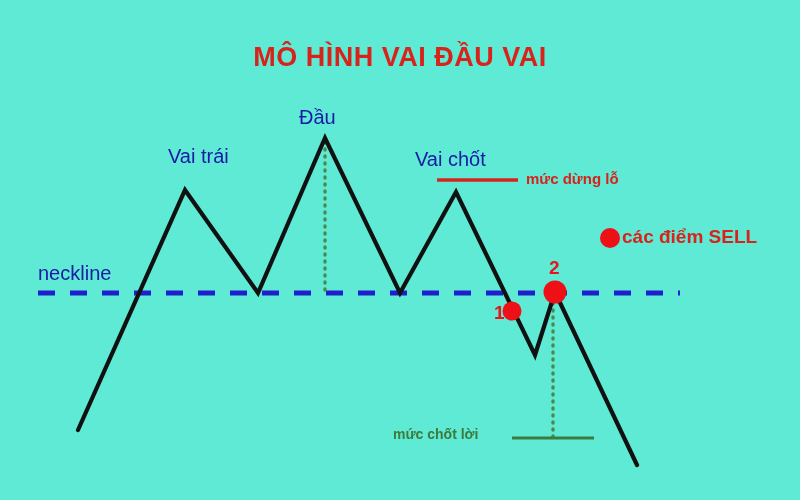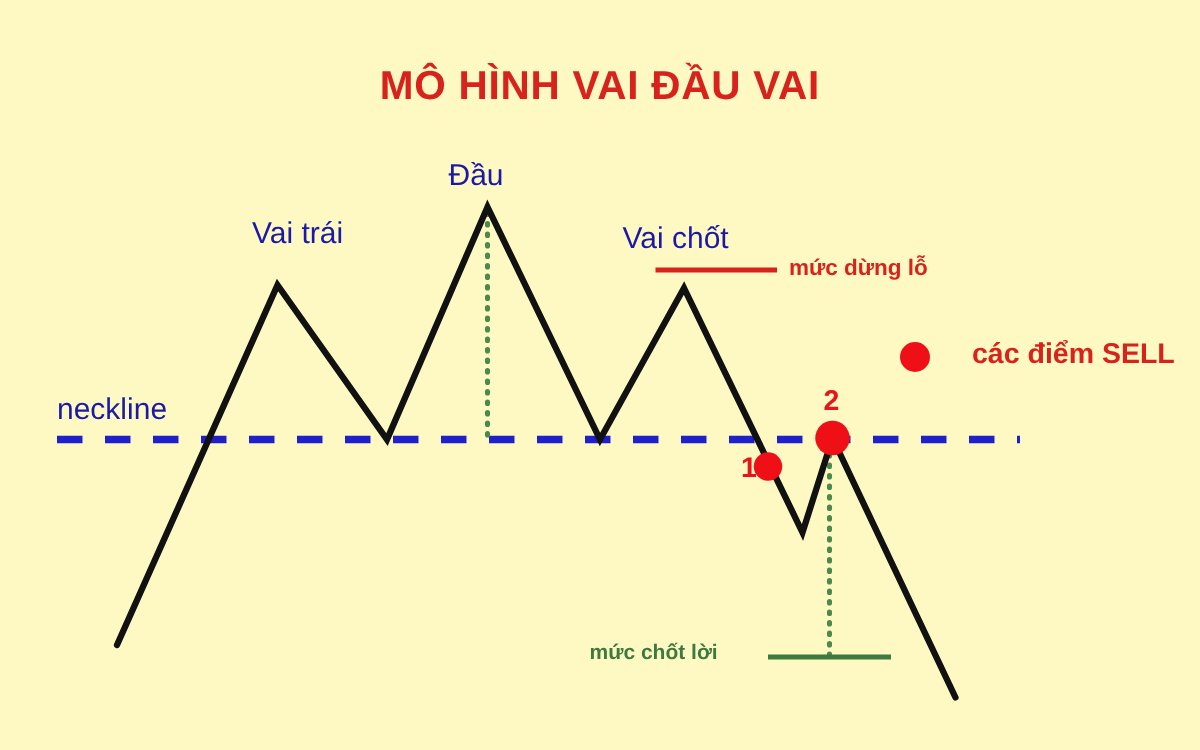--- a/index.html
+++ b/index.html
@@ -4,21 +4,21 @@
 <style>
   html, body {
     margin: 0;
     padding: 0;
     background: #ffffff;
   }
   #stage {
     position: relative;
     width: 800px;
     height: 500px;
-    background: #fef9c3;
+    background: #5eead4;
     overflow: hidden;
     font-family: "Liberation Sans", sans-serif;
   }
   #chart-svg {
     position: absolute;
     left: 0;
     top: 0;
     width: 800px;
     height: 500px;
   }
@@ -56,21 +56,20 @@
     color: #3d7a3d;
     font-weight: bold;
     font-size: 14px;
   }
   .sell-legend {
     left: 622px;
     top: 227px;
     color: #d8231c;
     font-weight: bold;
     font-size: 19px;
-    margin-left: 26px;
   }
   #lbl-vai-trai  { left: 152px; top: 146px; margin-left: 16px; }
   #lbl-dau      { left: 299px; top: 107px; }
   #lbl-vai-phai { left: 415px; top: 149px; }
   #lbl-neckline { left: 38px;  top: 263px; }
   #lbl-stoploss { left: 526px; top: 171px; }
   #lbl-tp       { left: 393px; top: 427px; }
   #lbl-p1       { left: 494px; top: 303px; }
   #lbl-p2       { left: 549px; top: 258px; }
 </style>

